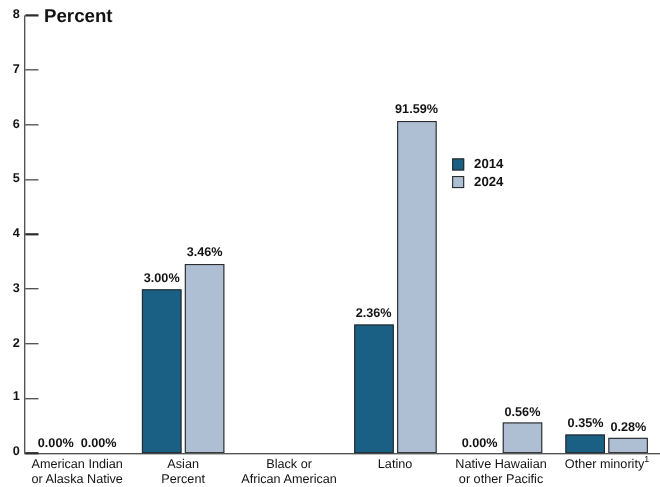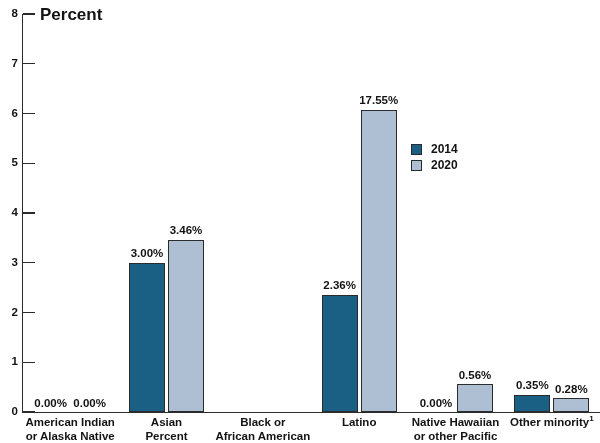--- a/index.html
+++ b/index.html
@@ -93,21 +93,21 @@
     white-space: nowrap;
     line-height: 1;
     text-align: center;
   }
 
   
   .cat-label {
     position: absolute;
     top: 416px;
     font-size: 11.5px;
-    font-weight: bold;
+    font-weight: normal;
     color: #131313;
     text-align: center;
     line-height: 13.5px;
   }
   .cat-label sup {
     font-size: 8px;
     vertical-align: super;
     line-height: 0;
   }
 
@@ -177,21 +177,21 @@
       <div class="group" style="left: 96.3333px; width: 96.3333px;">
         <div class="bar s2014" style="left: 10.6667px; width: 36px; height: 149.25px;"></div>
         <div class="bar-value" style="width: 58px; left: -0.333333px; bottom: 152.25px;">3.00%</div>
         <div class="bar s2015" style="left: 49.6667px; width: 36px; height: 172.135px;"></div>
         <div class="bar-value" style="width: 58px; left: 38.6667px; bottom: 175.135px;">3.46%</div>
       </div>
       <div class="group" style="left: 289px; width: 96.3333px;">
         <div class="bar s2014" style="left: 10.6667px; width: 36px; height: 117.41px;"></div>
         <div class="bar-value" style="width: 58px; left: -0.333333px; bottom: 120.41px;">2.36%</div>
         <div class="bar s2015" style="left: 49.6667px; width: 36px; height: 302.48px;"></div>
-        <div class="bar-value" style="width: 58px; left: 38.6667px; bottom: 305.48px;">17.55%</div>
+        <div class="bar-value" style="width: 58px; left: 38.6667px; bottom: 305.48px;">91.59%</div>
       </div>
       <div class="group" style="left: 385.333px; width: 96.3333px;">
         <div class="bar-value" style="width: 58px; left: -0.333333px; bottom: 3px;">0.00%</div>
         <div class="bar s2015" style="left: 49.6667px; width: 36px; height: 27.86px;"></div>
         <div class="bar-value" style="width: 58px; left: 38.6667px; bottom: 30.86px;">0.56%</div>
       </div>
       <div class="group" style="left: 481.667px; width: 96.3333px;">
         <div class="bar s2014" style="left: 10.6667px; width: 36px; height: 17.4125px;"></div>
         <div class="bar-value" style="width: 58px; left: -0.333333px; bottom: 20.4125px;">0.35%</div>
         <div class="bar s2015" style="left: 49.6667px; width: 36px; height: 13.93px;"></div>
@@ -224,17 +224,17 @@
       </div>
     </div>
 
   <div class="legend">
     <div class="legend-row">
       <span class="legend-swatch s2014"></span>
       <span class="legend-label">2014</span>
     </div>
     <div class="legend-row">
       <span class="legend-swatch s2015"></span>
-      <span class="legend-label">2020</span>
+      <span class="legend-label">2024</span>
     </div>
   </div>
 
 </div>
 
 </body></html>

